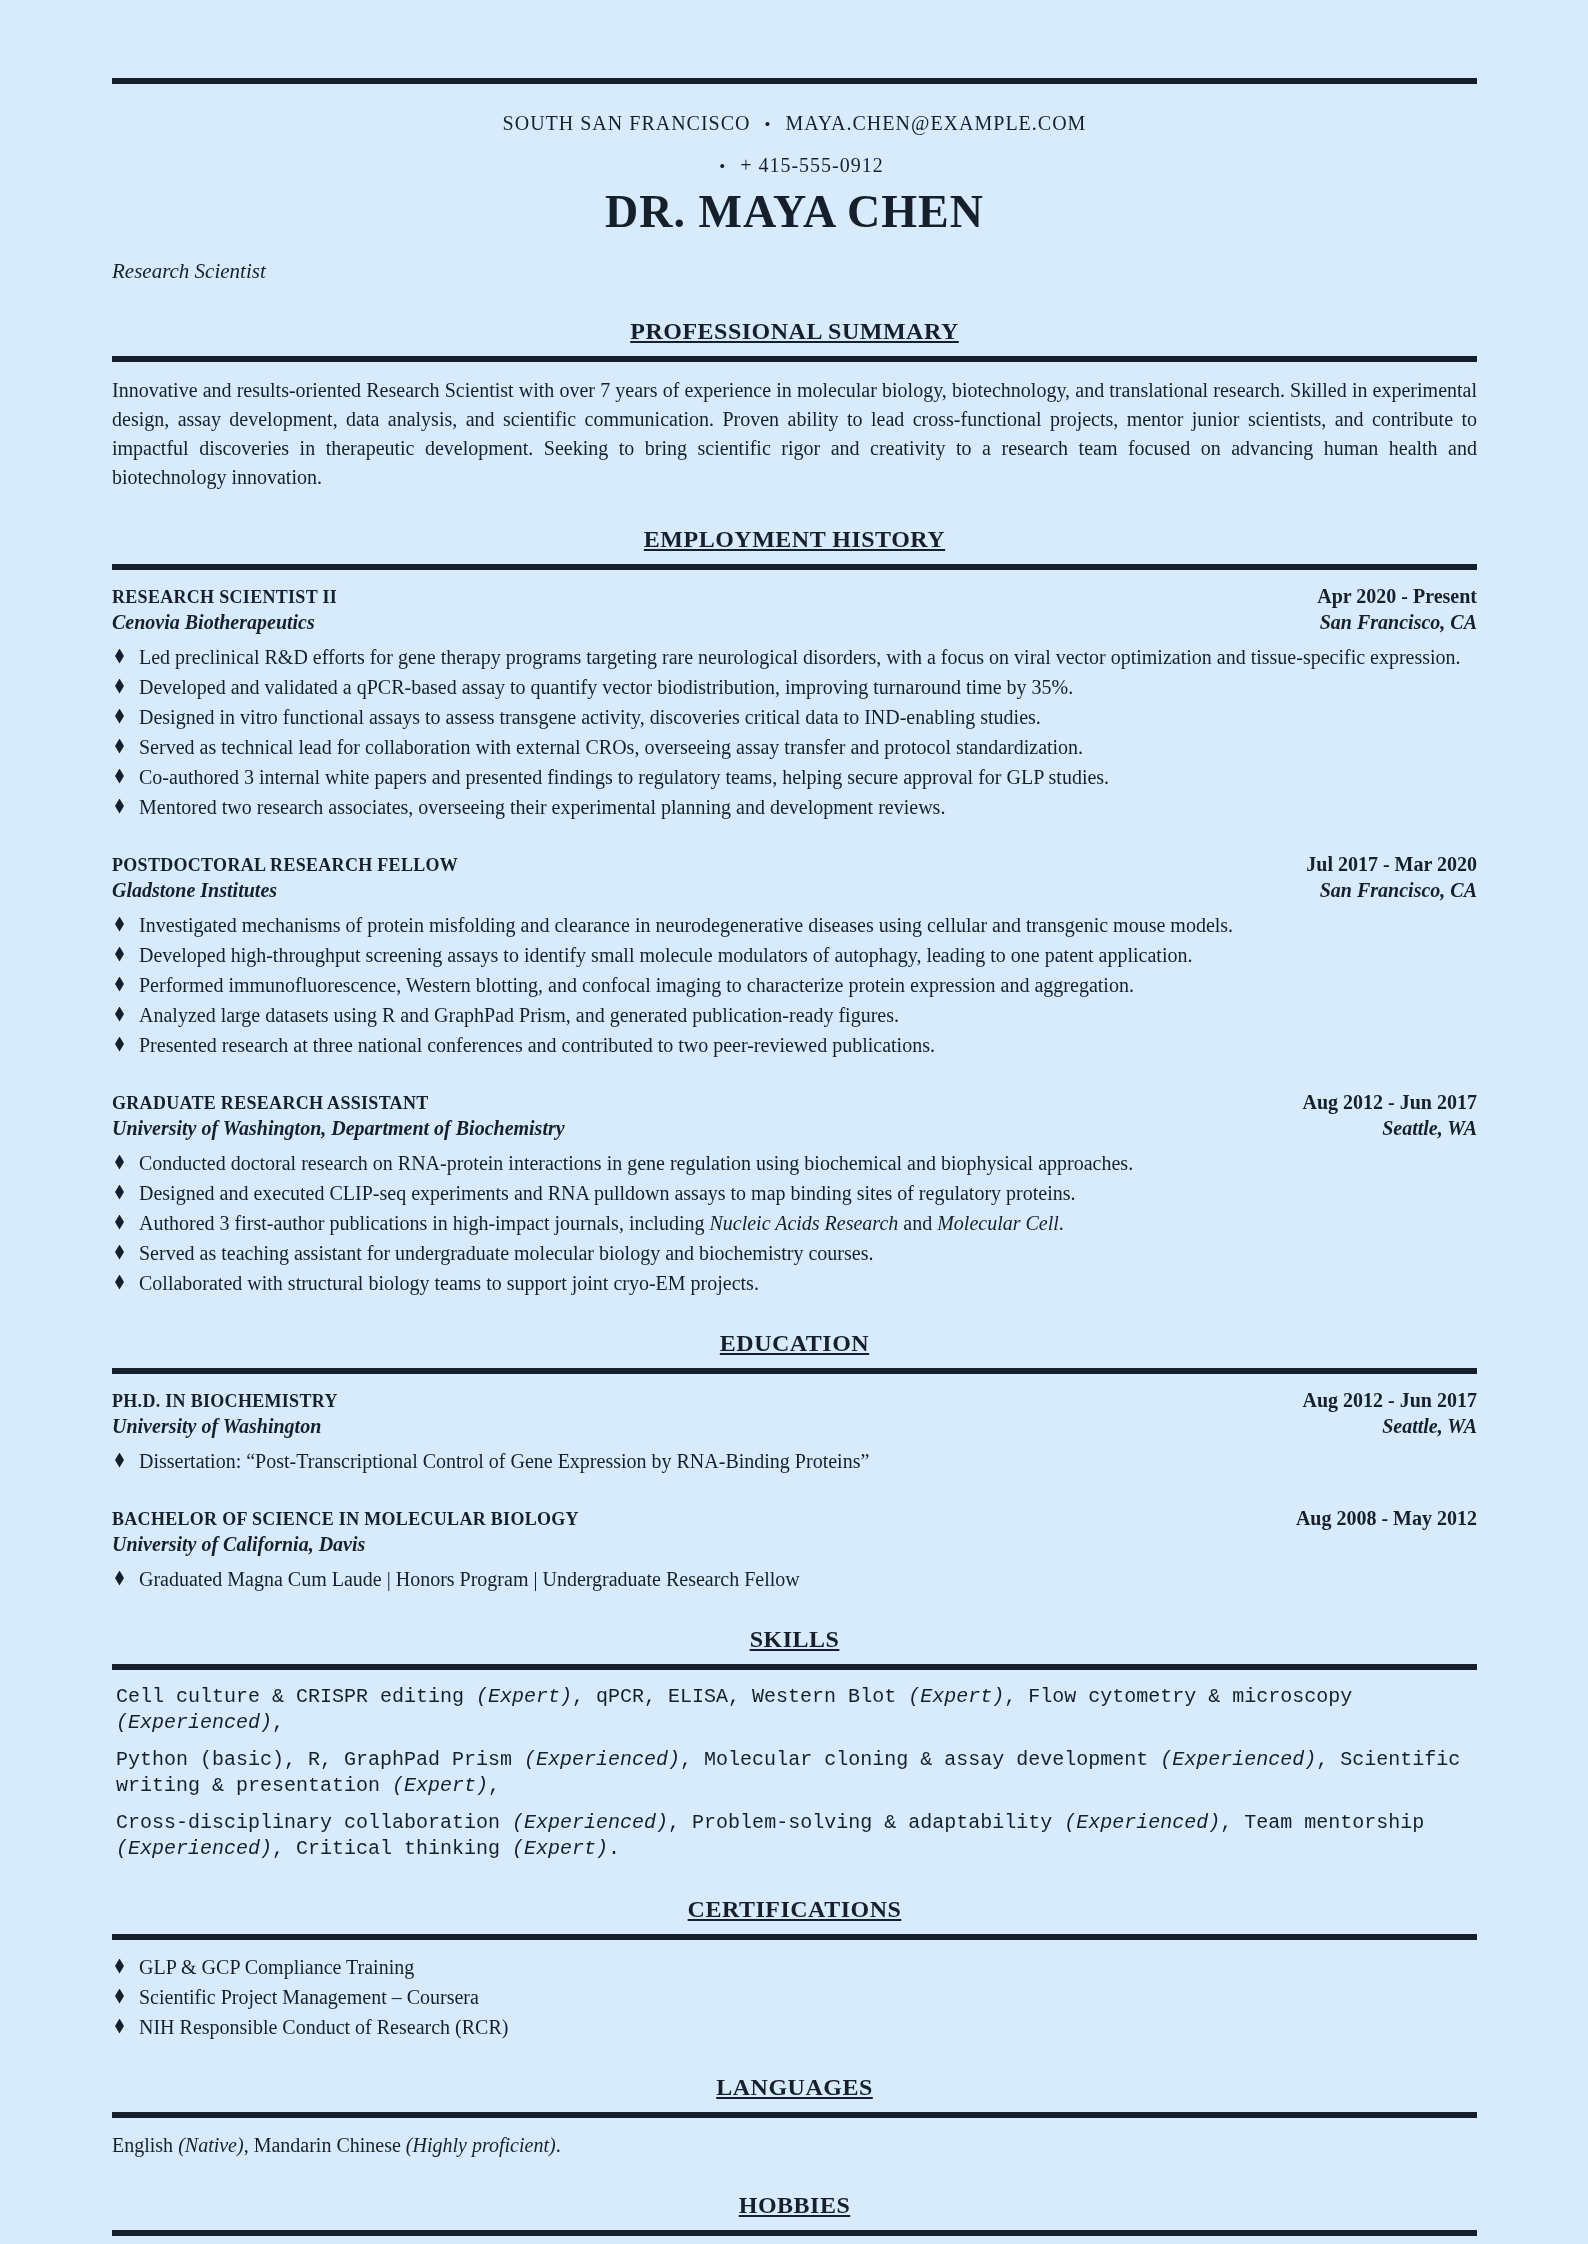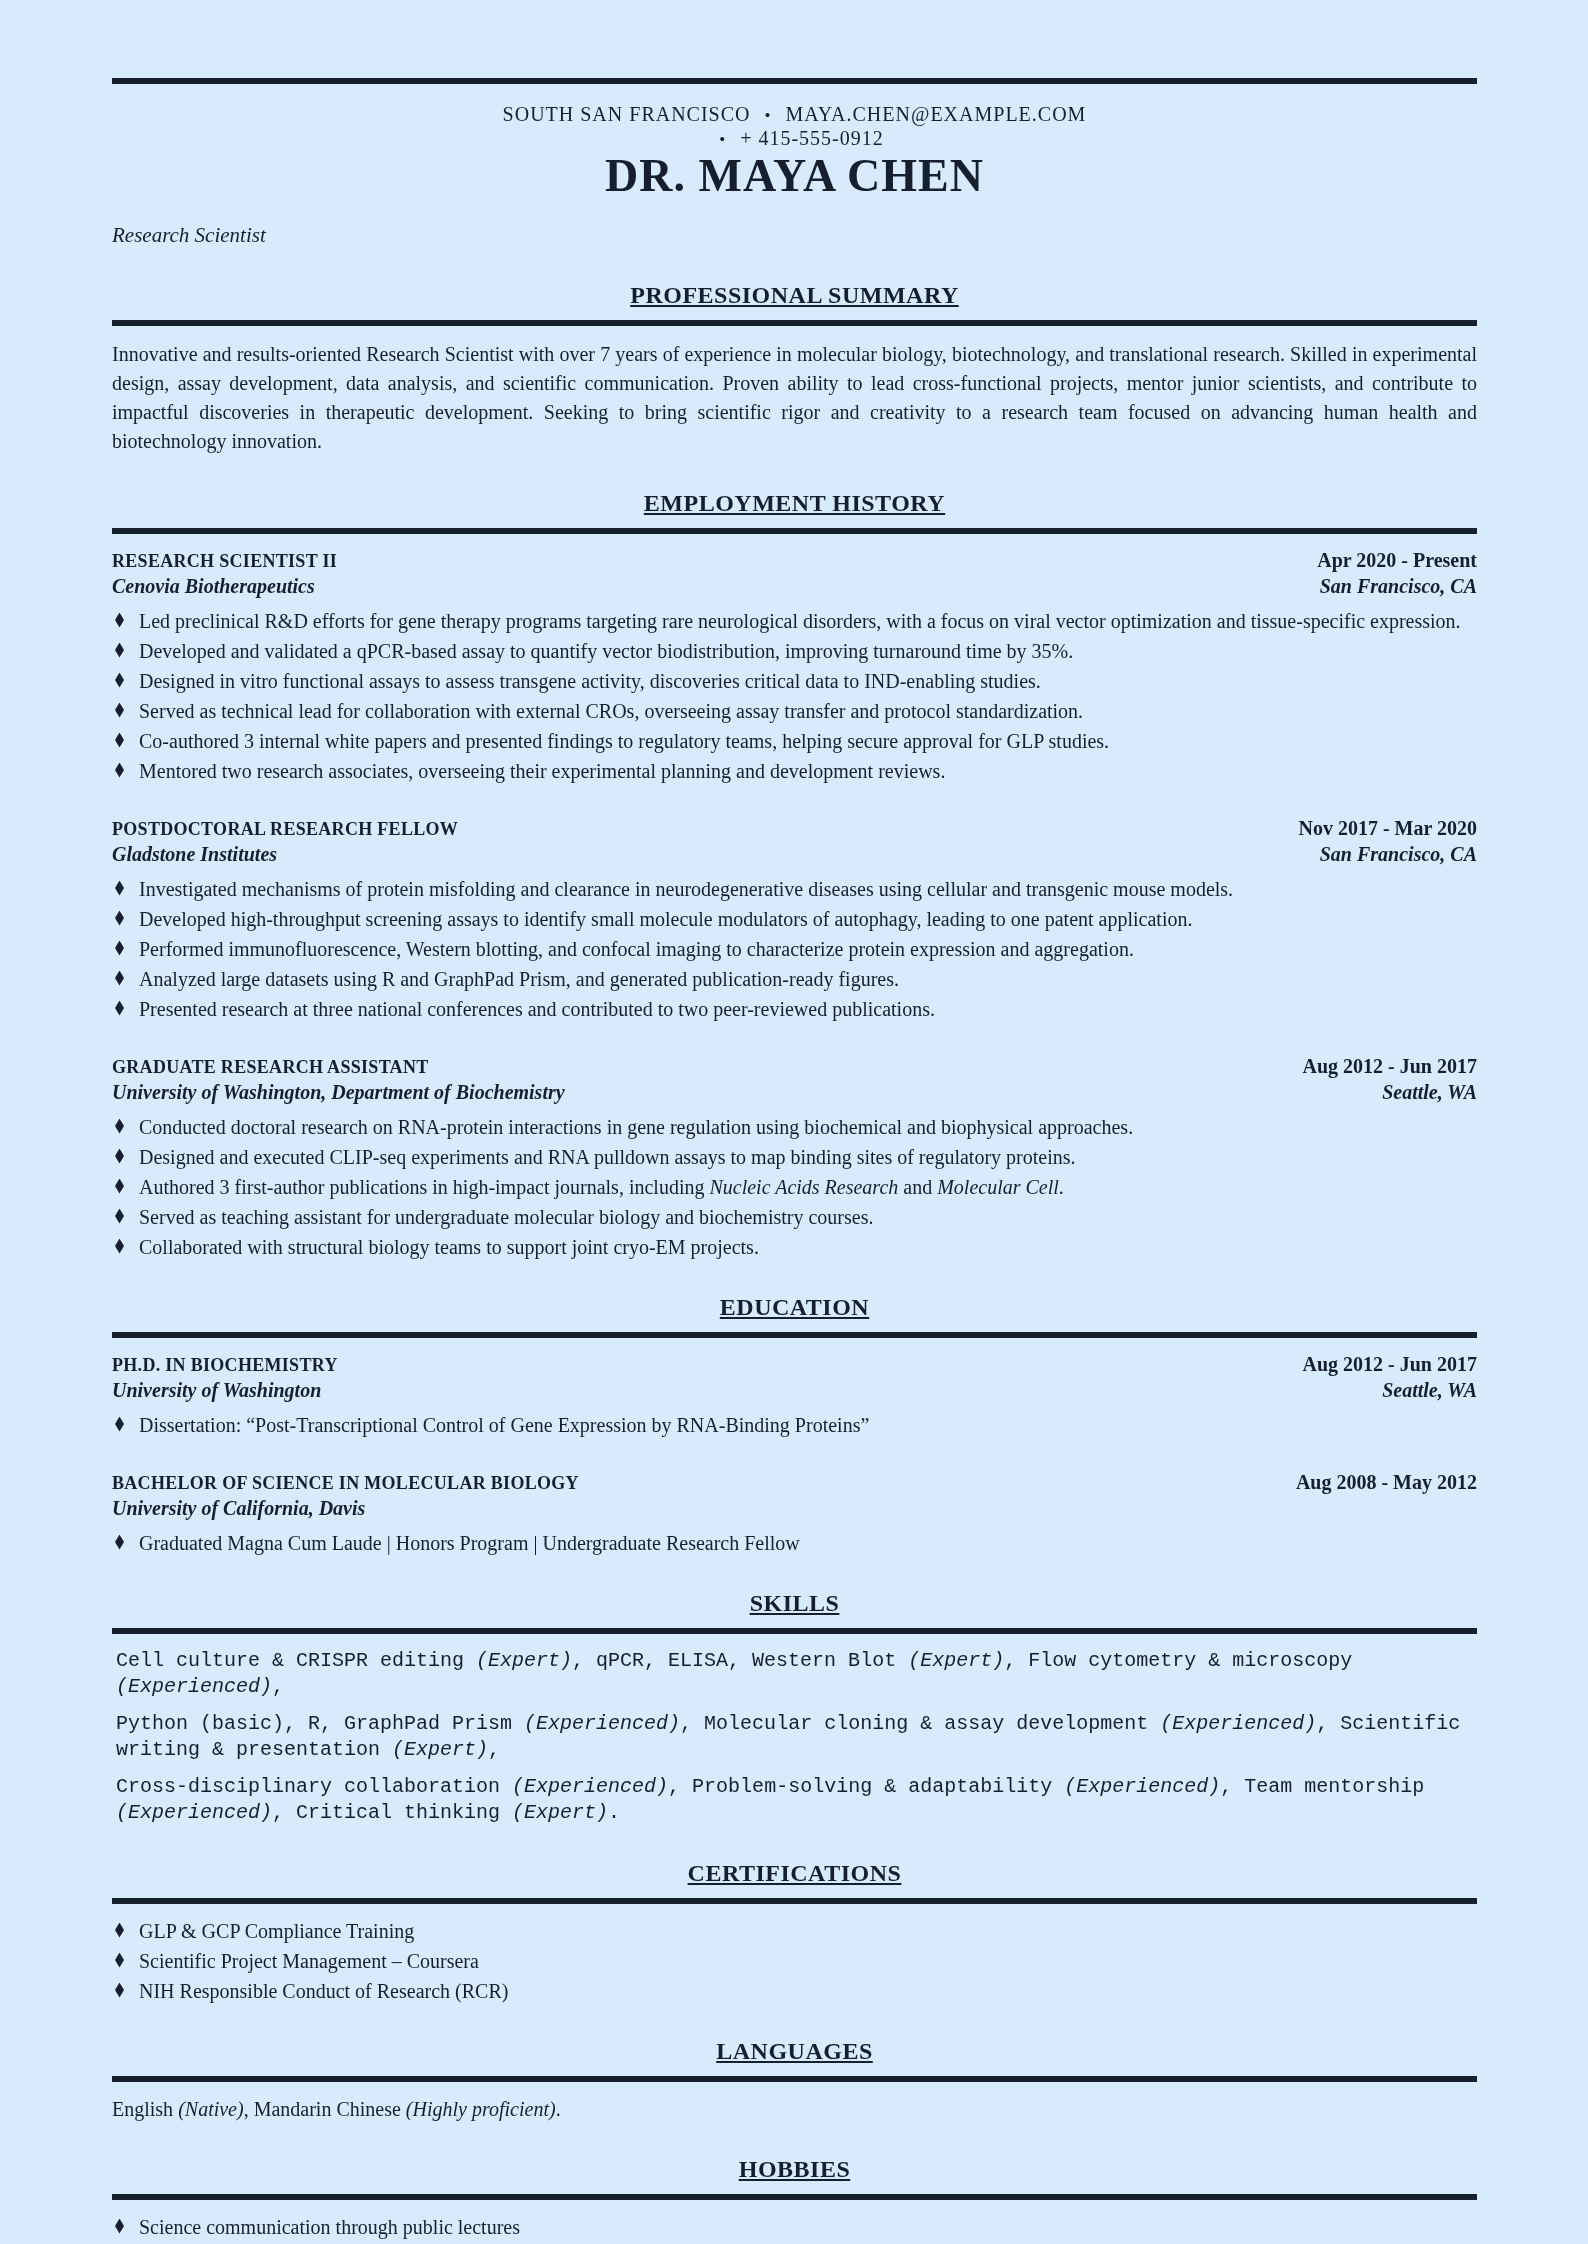--- a/index.html
+++ b/index.html
@@ -22,21 +22,21 @@
     border-top:3px solid var(--ink);
     border-bottom:3px solid var(--ink);
   }
 
   
   .contact{
     text-align:center;
     font-size:20px;
     letter-spacing:1px;
     margin-top:19px;
-    line-height:22px;
+    line-height:40px;
   }
   .contact .sep{display:inline-block;margin:0 14px;font-size:17px;}
   .name{
     text-align:center;
     font-size:46px;
     font-weight:bold;
     letter-spacing:1px;
     line-height:1.1;
   }
   .role{
@@ -155,21 +155,21 @@
           <li><span class="dmd"></span><span>Designed in vitro functional assays to assess transgene activity, discoveries critical data to IND-enabling studies.</span></li>
           <li><span class="dmd"></span><span>Served as technical lead for collaboration with external CROs, overseeing assay transfer and protocol standardization.</span></li>
           <li><span class="dmd"></span><span>Co-authored 3 internal white papers and presented findings to regulatory teams, helping secure approval for GLP studies.</span></li>
           <li><span class="dmd"></span><span>Mentored two research associates, overseeing their experimental planning and development reviews.</span></li>
         </ul>
       </div>
 
       <div class="entry">
         <div class="entry-row">
           <span class="entry-title">POSTDOCTORAL RESEARCH FELLOW</span>
-          <span class="entry-dates">Nov 2017 - Mar 2020</span>
+          <span class="entry-dates">Jul 2017 - Mar 2020</span>
         </div>
         <div class="entry-row">
           <span class="entry-org">Gladstone Institutes</span>
           <span class="entry-loc">San Francisco, CA</span>
         </div>
         <ul class="bullets">
           <li><span class="dmd"></span><span>Investigated mechanisms of protein misfolding and clearance in neurodegenerative diseases using cellular and transgenic mouse models.</span></li>
           <li><span class="dmd"></span><span>Developed high-throughput screening assays to identify small molecule modulators of autophagy, leading to one patent application.</span></li>
           <li><span class="dmd"></span><span>Performed immunofluorescence, Western blotting, and confocal imaging to characterize protein expression and aggregation.</span></li>
           <li><span class="dmd"></span><span>Analyzed large datasets using R and GraphPad Prism, and generated publication-ready figures.</span></li>

